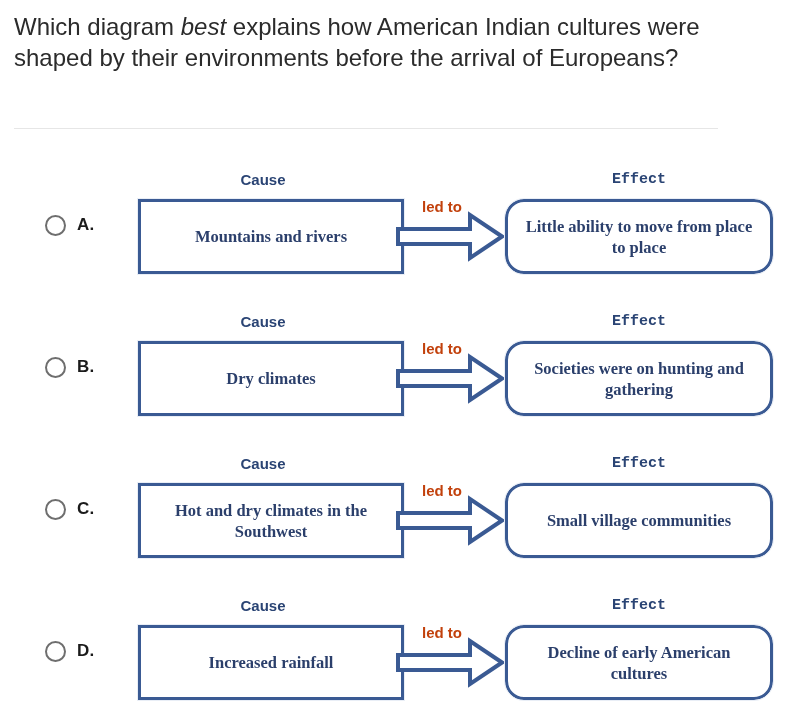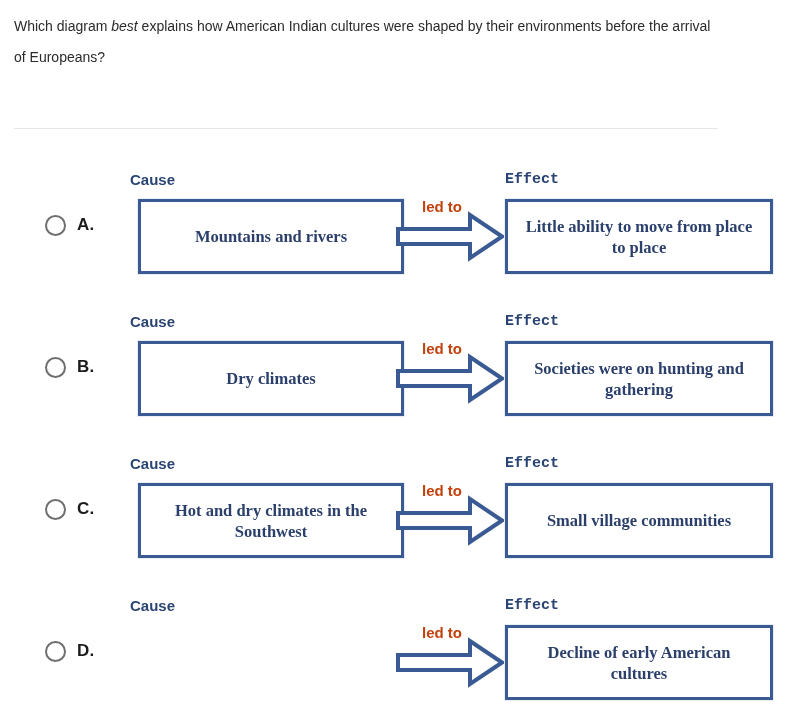--- a/index.html
+++ b/index.html
@@ -15,21 +15,21 @@
     color: #222222;
     position: relative;
   }
 
   
   .question-stem {
     position: absolute;
     left: 14px;
     top: 11px;
     width: 712px;
-    font-size: 14px;
+    font-size: 24px;
     line-height: 31px;
     color: #2b2b2b;
     font-family: "Liberation Sans", sans-serif;
     font-weight: 400;
   }
   .question-stem .em {
     font-style: italic;
   }
 
   .divider {
@@ -91,40 +91,40 @@
     height: 142px;
   }
 
   .hdr {
     position: absolute;
     top: 11px;
     font-family: "Liberation Sans", sans-serif;
     font-weight: 700;
     font-size: 15px;
     color: #2a4474;
-    text-align: left;
+    text-align: center;
   }
   .hdr.cause  { left: 0px;   width: 266px; }
   .hdr.effect { left: 375px; width: 268px; font-family: Liberation Mono, monospace; }
 
   .dbox {
     position: absolute;
     top: 39px;
     height: 75px;
     box-sizing: border-box;
     background: #ffffff;
     border: 3px solid #3a5a93;
     outline: 1px solid #e9eef6;
     display: flex;
     align-items: center;
     justify-content: center;
     padding: 2px 10px;
   }
   .dbox.cause  { left: 8px;   width: 266px; }
-  .dbox.effect { left: 375px; width: 268px; }
+  .dbox.effect { left: 375px; width: 268px; border-radius: 19px; }
 
   .dbox-text {
     font-family: "Liberation Serif", serif;
     font-weight: 700;
     font-size: 16.5px;
     line-height: 21px;
     color: #2a3f६a;
     color: #2b3f6b;
     text-align: center;
   }
@@ -235,20 +235,23 @@
   </div>
 
   <div class="option-row">
     <div class="radio-wrap">
       <span class="radio"></span>
       <span class="opt-letter">D.</span>
     </div>
     <div class="diagram">
       <div class="hdr cause">Cause</div>
       <div class="hdr effect">Effect</div>
+      <div class="dbox cause">
+        <span class="dbox-text">Increased rainfall</span>
+      </div>
       <div class="arrow">
         <svg viewBox="0 0 109 75" xmlns="http://www.w3.org/2000/svg">
           <path d="M 2 30 L 74 30 L 74 16 L 106 37.5 L 74 59 L 74 45 L 2 45 Z" fill="#ffffff" stroke="#3a5a93" stroke-width="4" stroke-linejoin="miter"></path>
         </svg>
       </div>
       <div class="led-to">led to</div>
       <div class="dbox effect">
         <span class="dbox-text">Decline of early American cultures</span>
       </div>
     </div>

